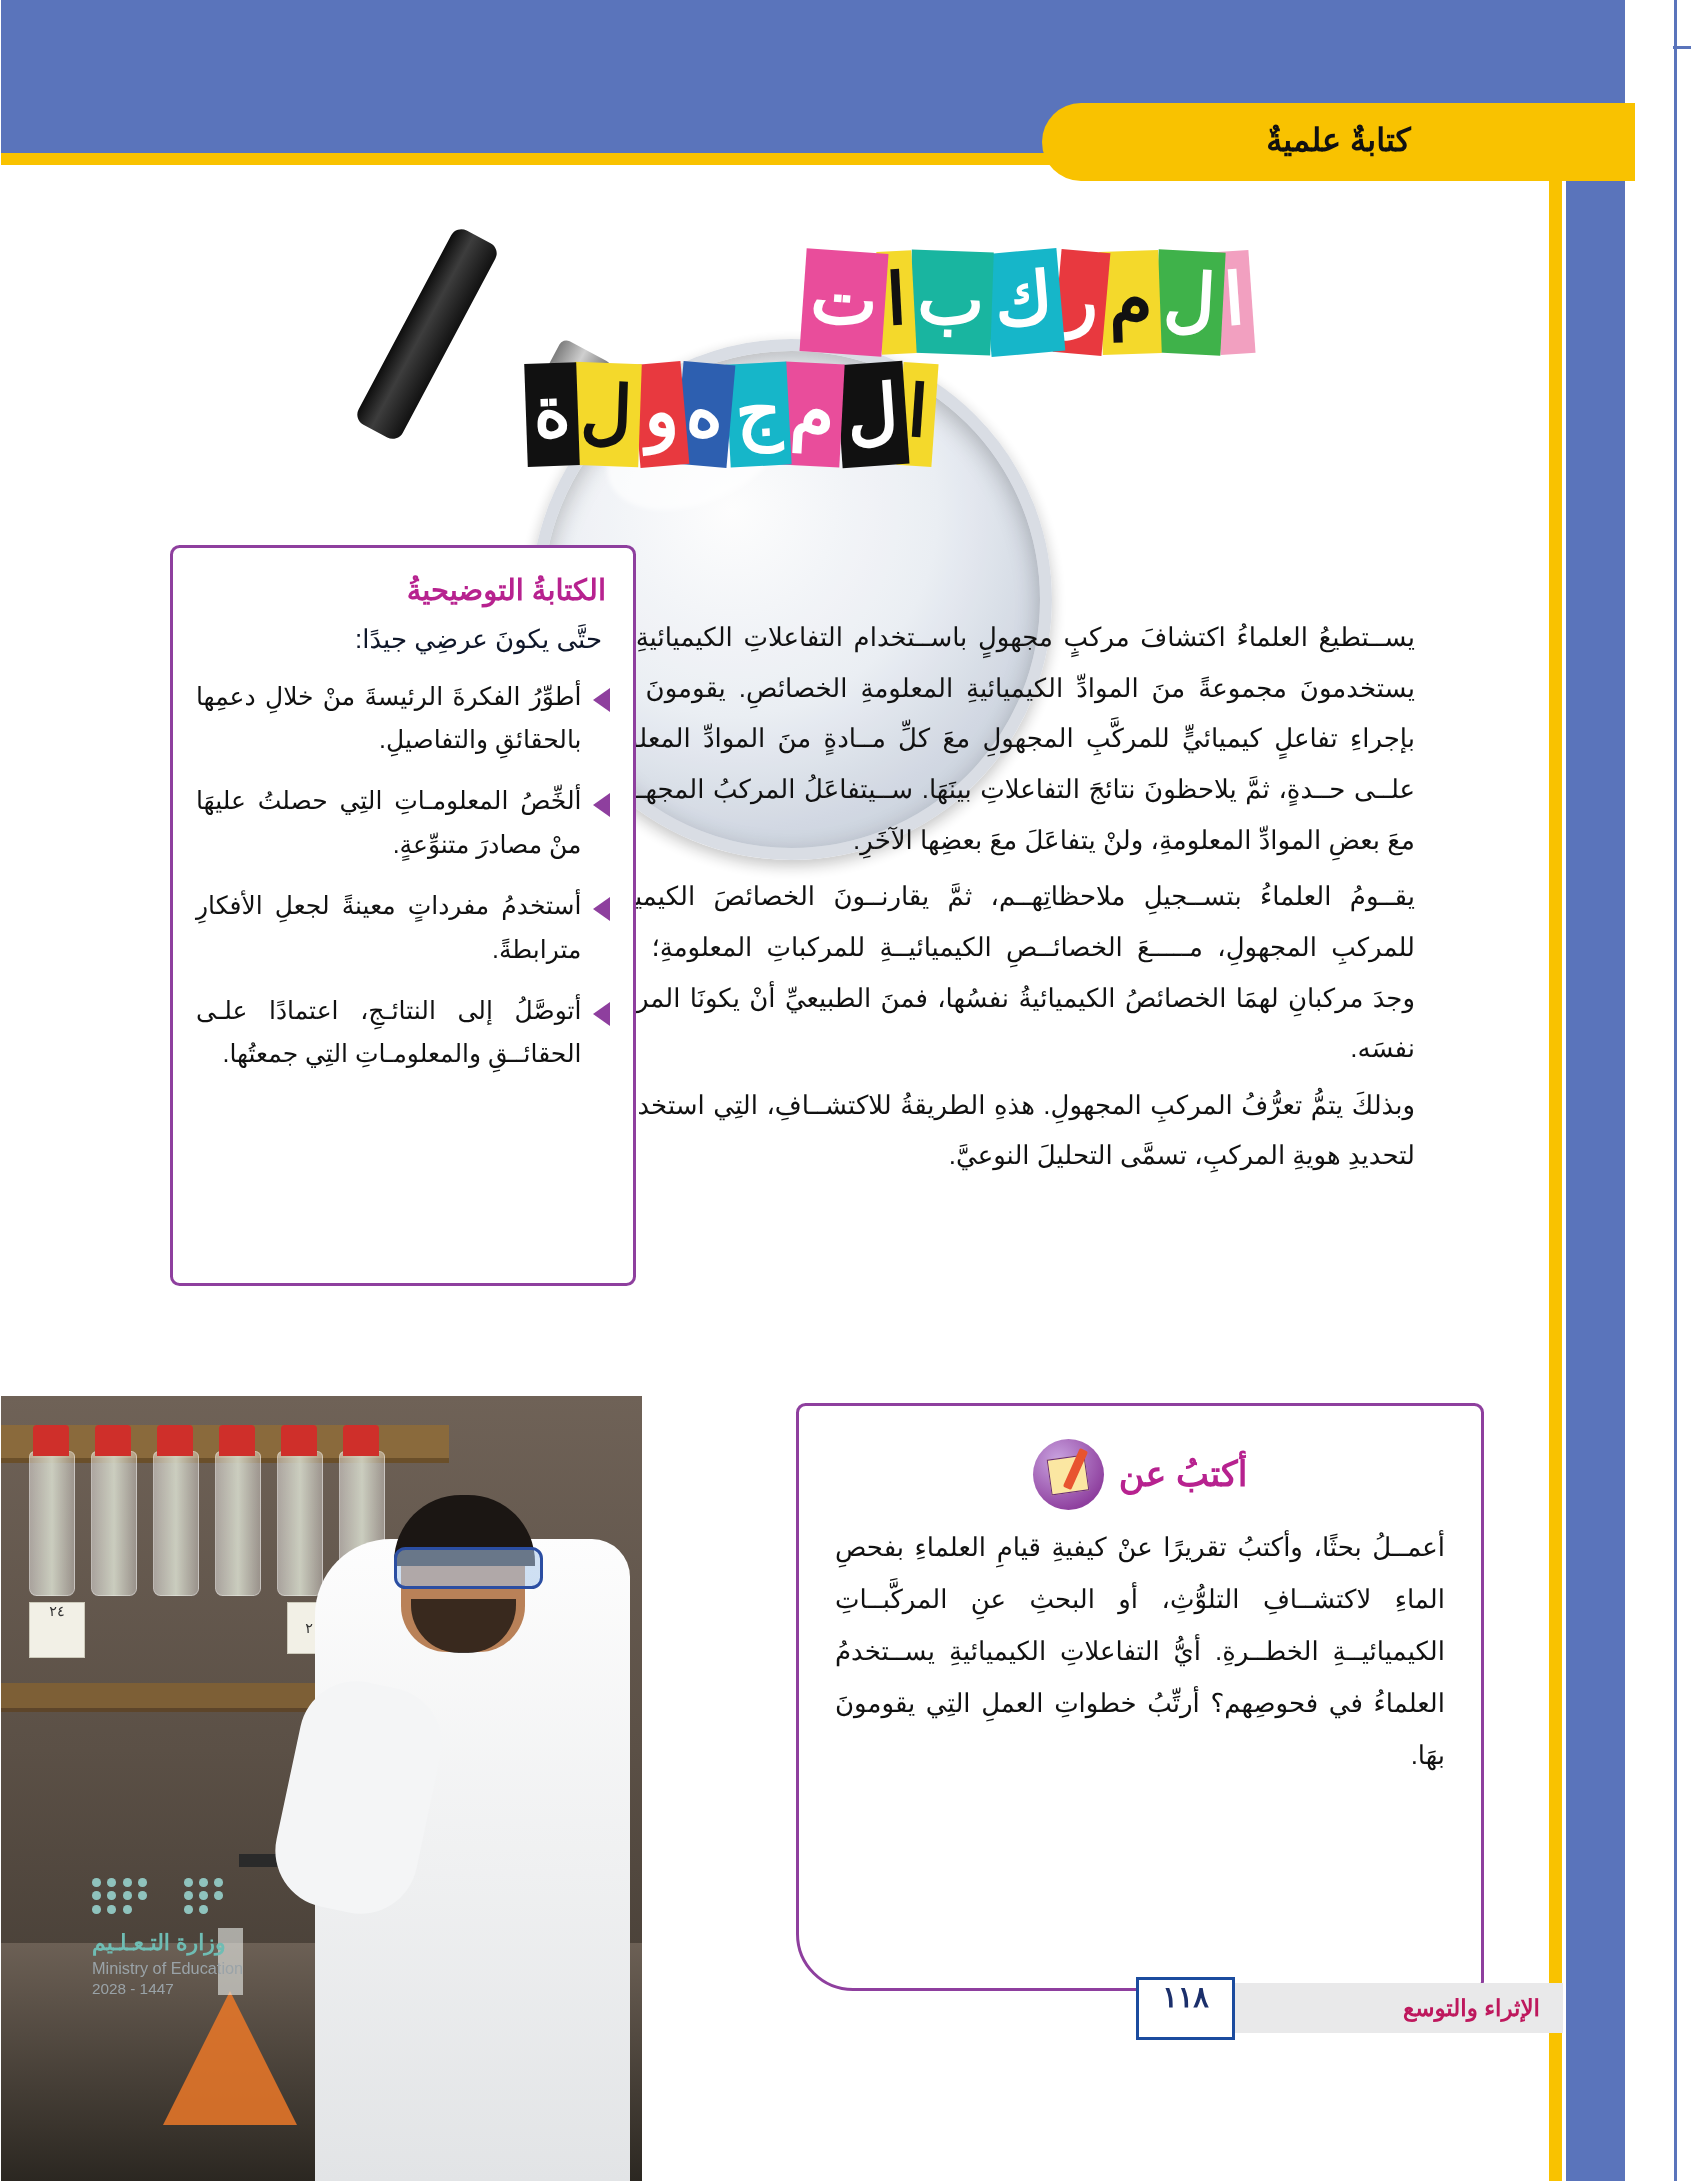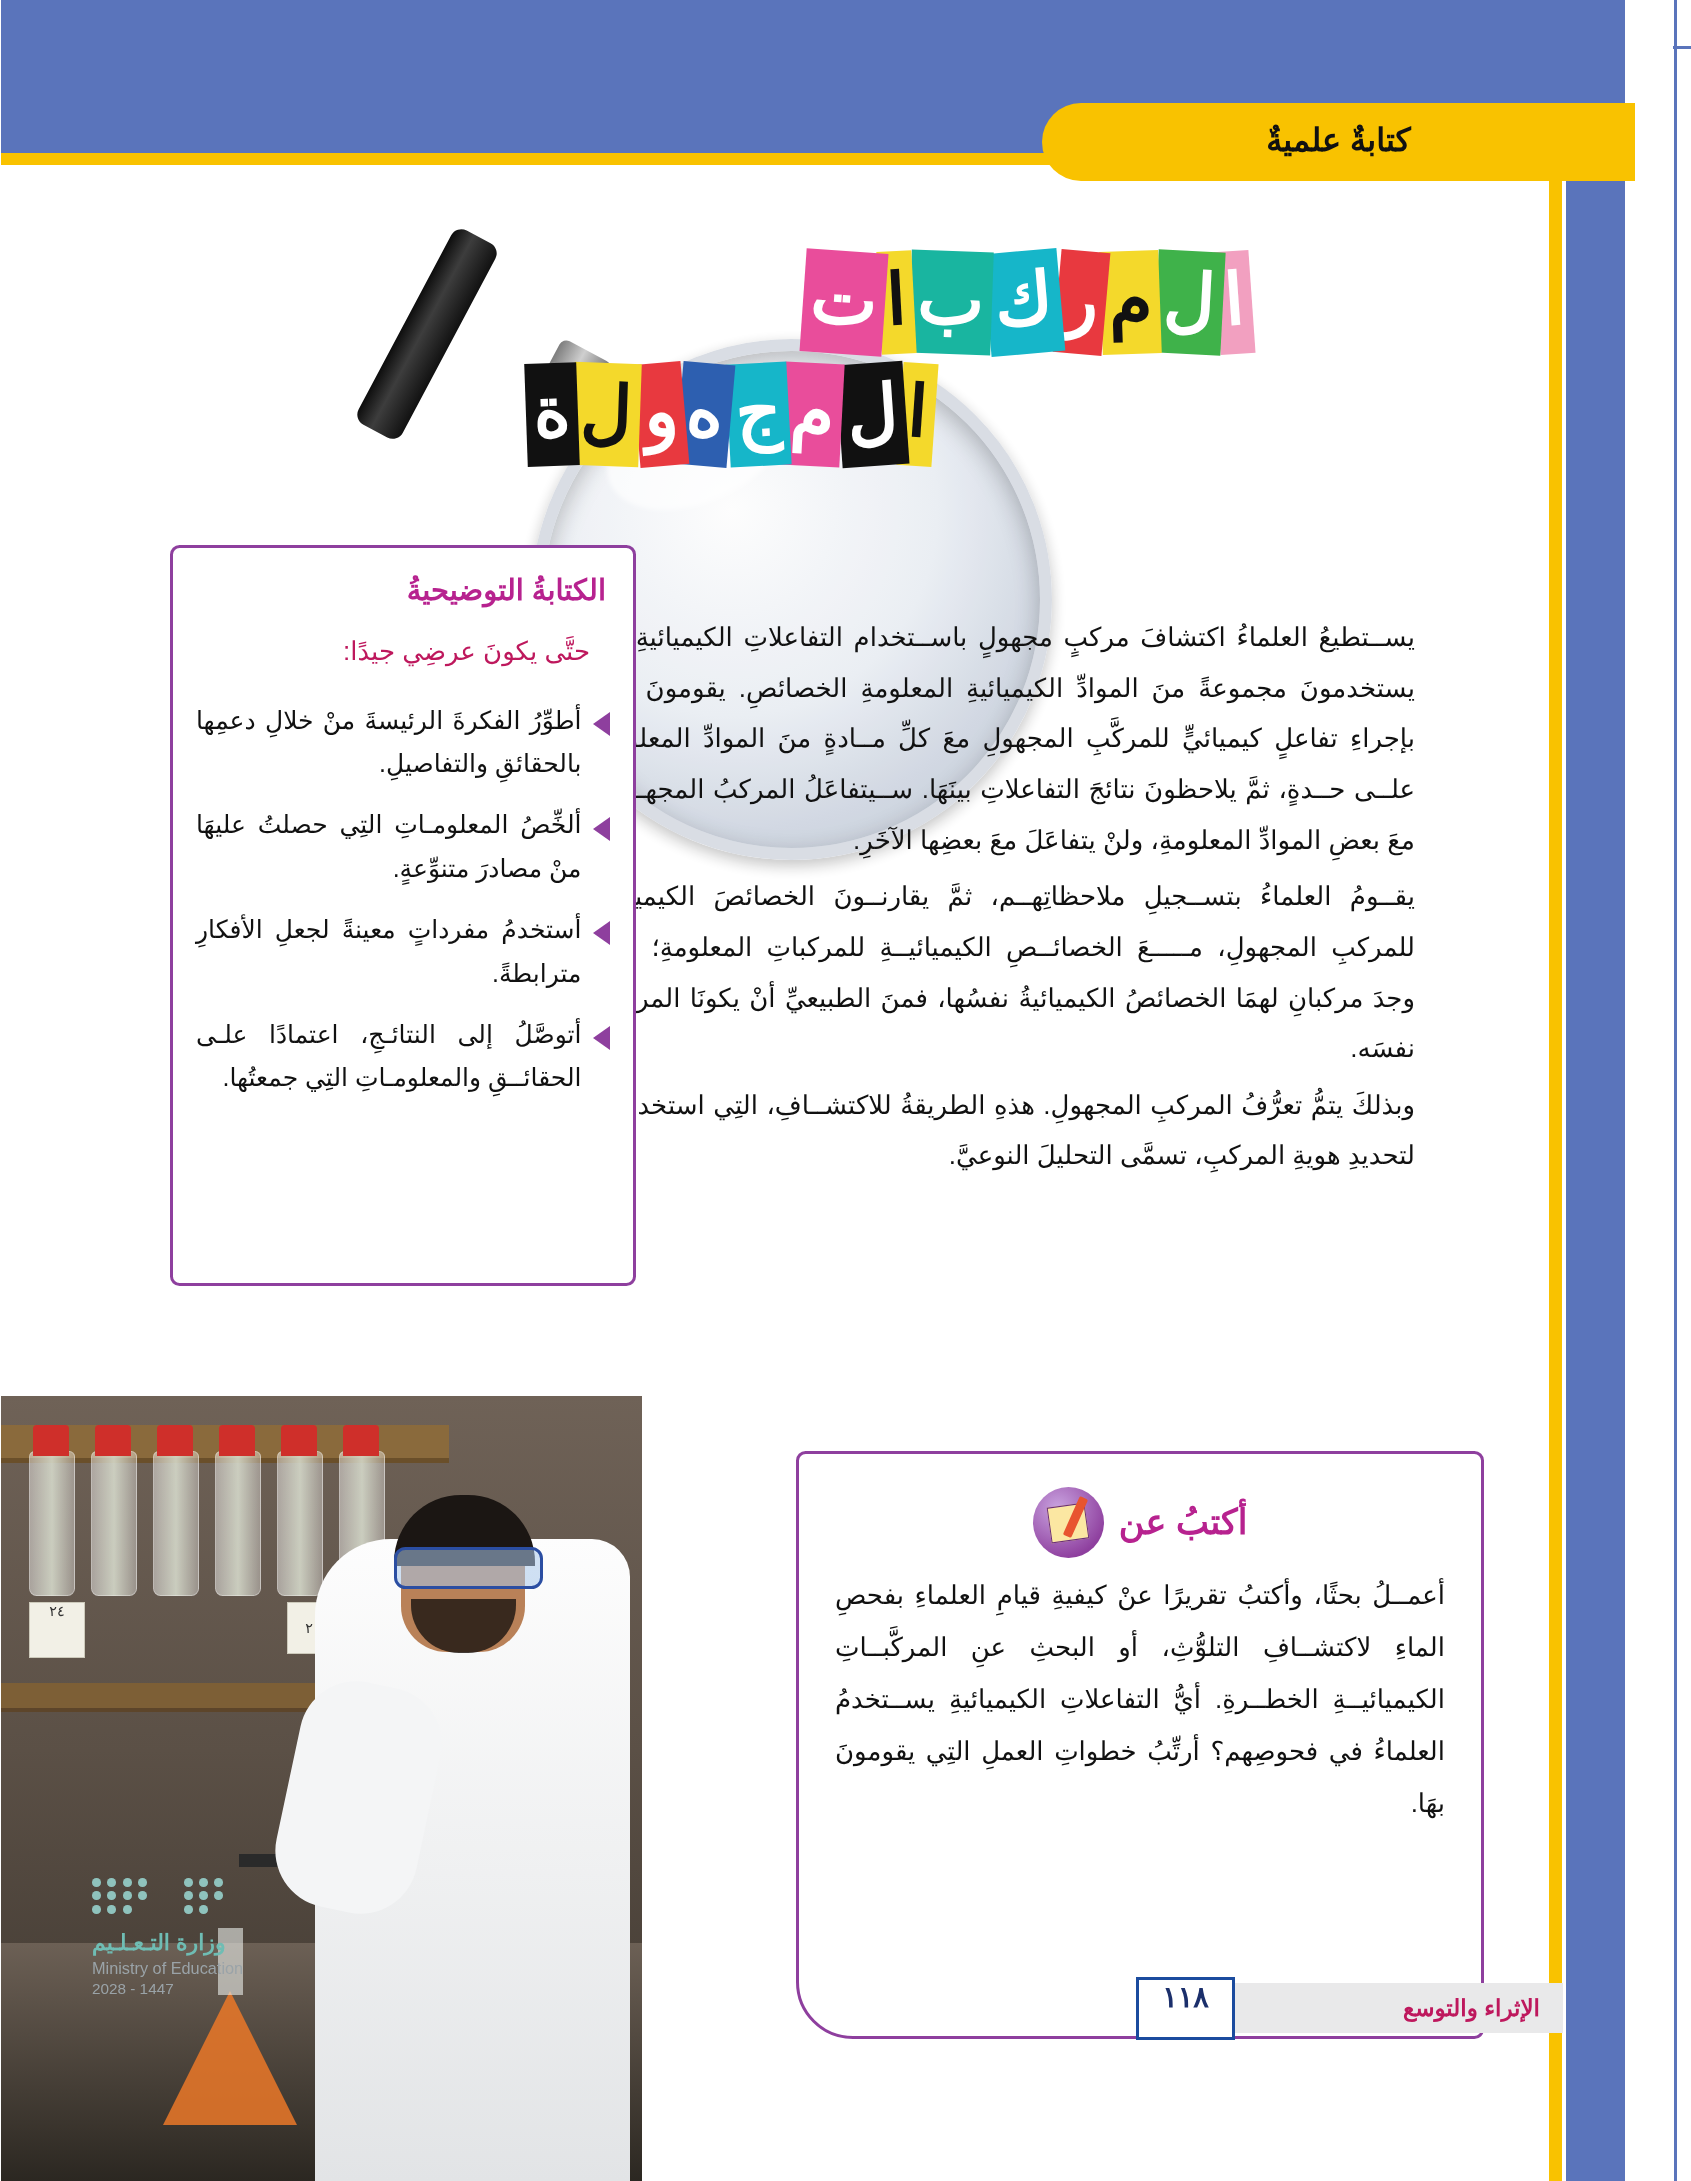--- a/index.html
+++ b/index.html
@@ -146,25 +146,25 @@
   }
   .purple-box h3{
     margin:0;
     padding:25px 27px 9.6px 0;
     text-align:right;
     color:#b7228f;
     font-size:29px;
     font-weight:bold;
   }
   .purple-box .lead{
-    margin:16px;
+    margin:4px;
     padding:3.8px 27px 13.4px 25px;
     text-align:right;
     font-size:26px;
-    color:#be185d;
+    color:#0f172a;
   }
   .bullet-row{
     display:flex;
     direction:rtl;
     align-items:flex-start;
     padding:1.9px 23px 15.3px 23px;
     gap:11.5px;
   }
   .tri{
     flex:0 0 auto;
@@ -183,21 +183,20 @@
   }
   
   .write-box{
     position:absolute;
     right:208px;top:1403px;
     width:688px;height:588px;
     border:3.8px solid #8e3f9e;
     border-radius:9.6px 9.6px 9.6px 57px;
     background:#ffffff;
     box-sizing:border-box;
-    margin-top:48px;
   }
   .write-head{
     display:flex;
     direction:rtl;
     align-items:center;
     justify-content:center;
     gap:15.3px;
     padding:32.5px 0 5.7px 0;
   }
   .write-head .label{

